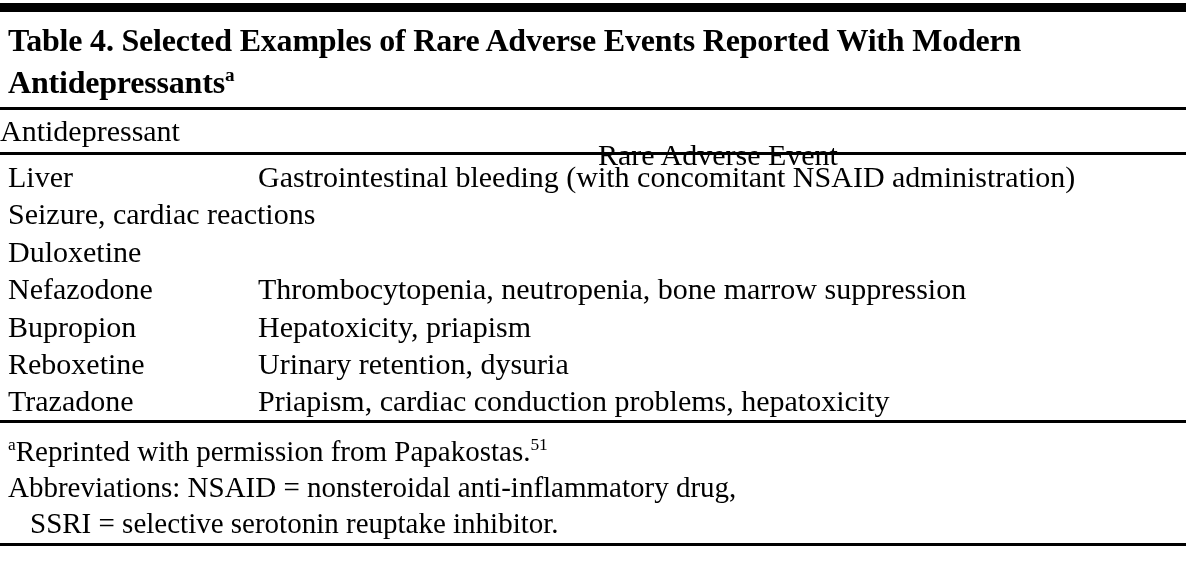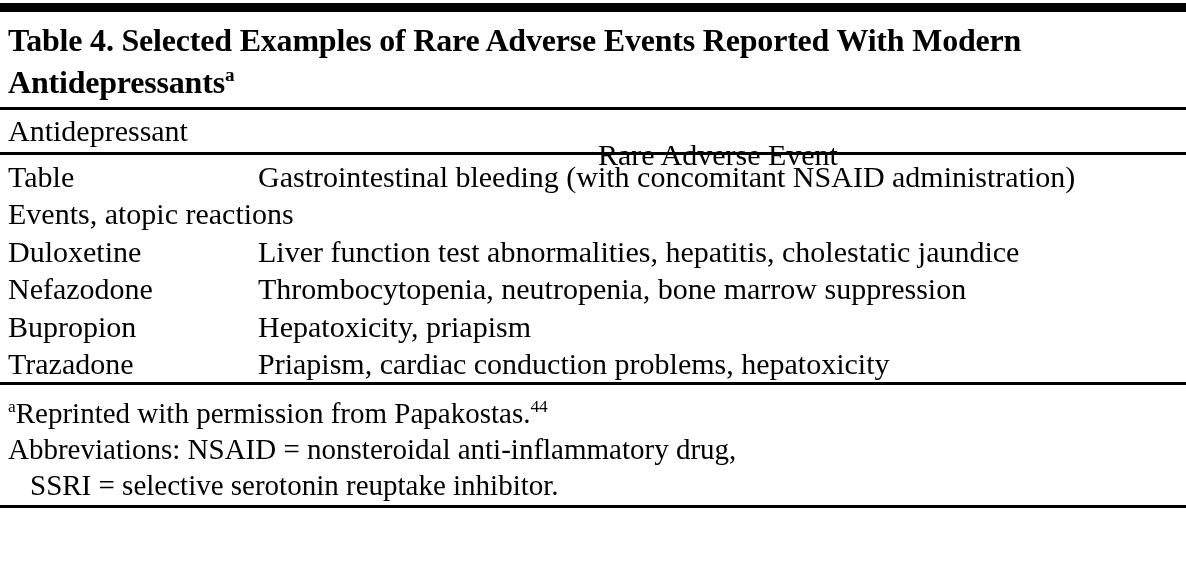--- a/index.html
+++ b/index.html
@@ -32,21 +32,21 @@
   .title sup {
     font-size: 60%;
     vertical-align: super;
     line-height: 0;
   }
   .header-row {
     display: flex;
     align-items: center;
     height: 42px;
     font-size: 30px;
-    padding: 0 8px;
+    padding: 0 0;
   }
   .col-drug { width: 250px; flex: 0 0 250px; }
   .col-event { flex: 1 1 auto; }
   .header-row .col-event { text-align: center; margin-top: 48px; }
   .tbody {
     padding: 3px 8px 0 8px;
   }
   .trow {
     display: flex;
     font-size: 30px;
@@ -79,47 +79,50 @@
 
   <div class="header-row">
     <div class="col-drug">Antidepressant</div>
     <div class="col-event">Rare Adverse Event</div>
   </div>
 
   <div class="rule"></div>
 
   <div class="tbody">
     <div class="trow">
-      <div class="col-drug">Table</div>
+      <div class="col-drug">Liver</div>
       <div class="col-event">Gastrointestinal bleeding (with concomitant NSAID administration)</div>
     </div>
     <div class="trow">
-      <div class="col-event">Events, atopic reactions</div>
+      <div class="col-event">Seizure, cardiac reactions</div>
     </div>
     <div class="trow">
       <div class="col-drug">Duloxetine</div>
-      <div class="col-event">Liver function test abnormalities, hepatitis, cholestatic jaundice</div>
     </div>
     <div class="trow">
       <div class="col-drug">Nefazodone</div>
       <div class="col-event">Thrombocytopenia, neutropenia, bone marrow suppression</div>
     </div>
     <div class="trow">
       <div class="col-drug">Bupropion</div>
       <div class="col-event">Hepatoxicity, priapism</div>
     </div>
     <div class="trow">
+      <div class="col-drug">Reboxetine</div>
+      <div class="col-event">Urinary retention, dysuria</div>
+    </div>
+    <div class="trow">
       <div class="col-drug">Trazadone</div>
       <div class="col-event">Priapism, cardiac conduction problems, hepatoxicity</div>
     </div>
   </div>
 
   <div class="rule"></div>
 
   <div class="footnotes">
-    <div><sup>a</sup><span>Reprinted with permission from Papakostas.</span><sup>44</sup></div>
+    <div><sup>a</sup><span>Reprinted with permission from Papakostas.</span><sup>51</sup></div>
     <div>Abbreviations: NSAID = nonsteroidal anti-inflammatory drug,</div>
     <div class="footnote-indent">SSRI = selective serotonin reuptake inhibitor.</div>
   </div>
 
   <div class="rule bottom-rule"></div>
 
 </div>
 
 </body></html>

